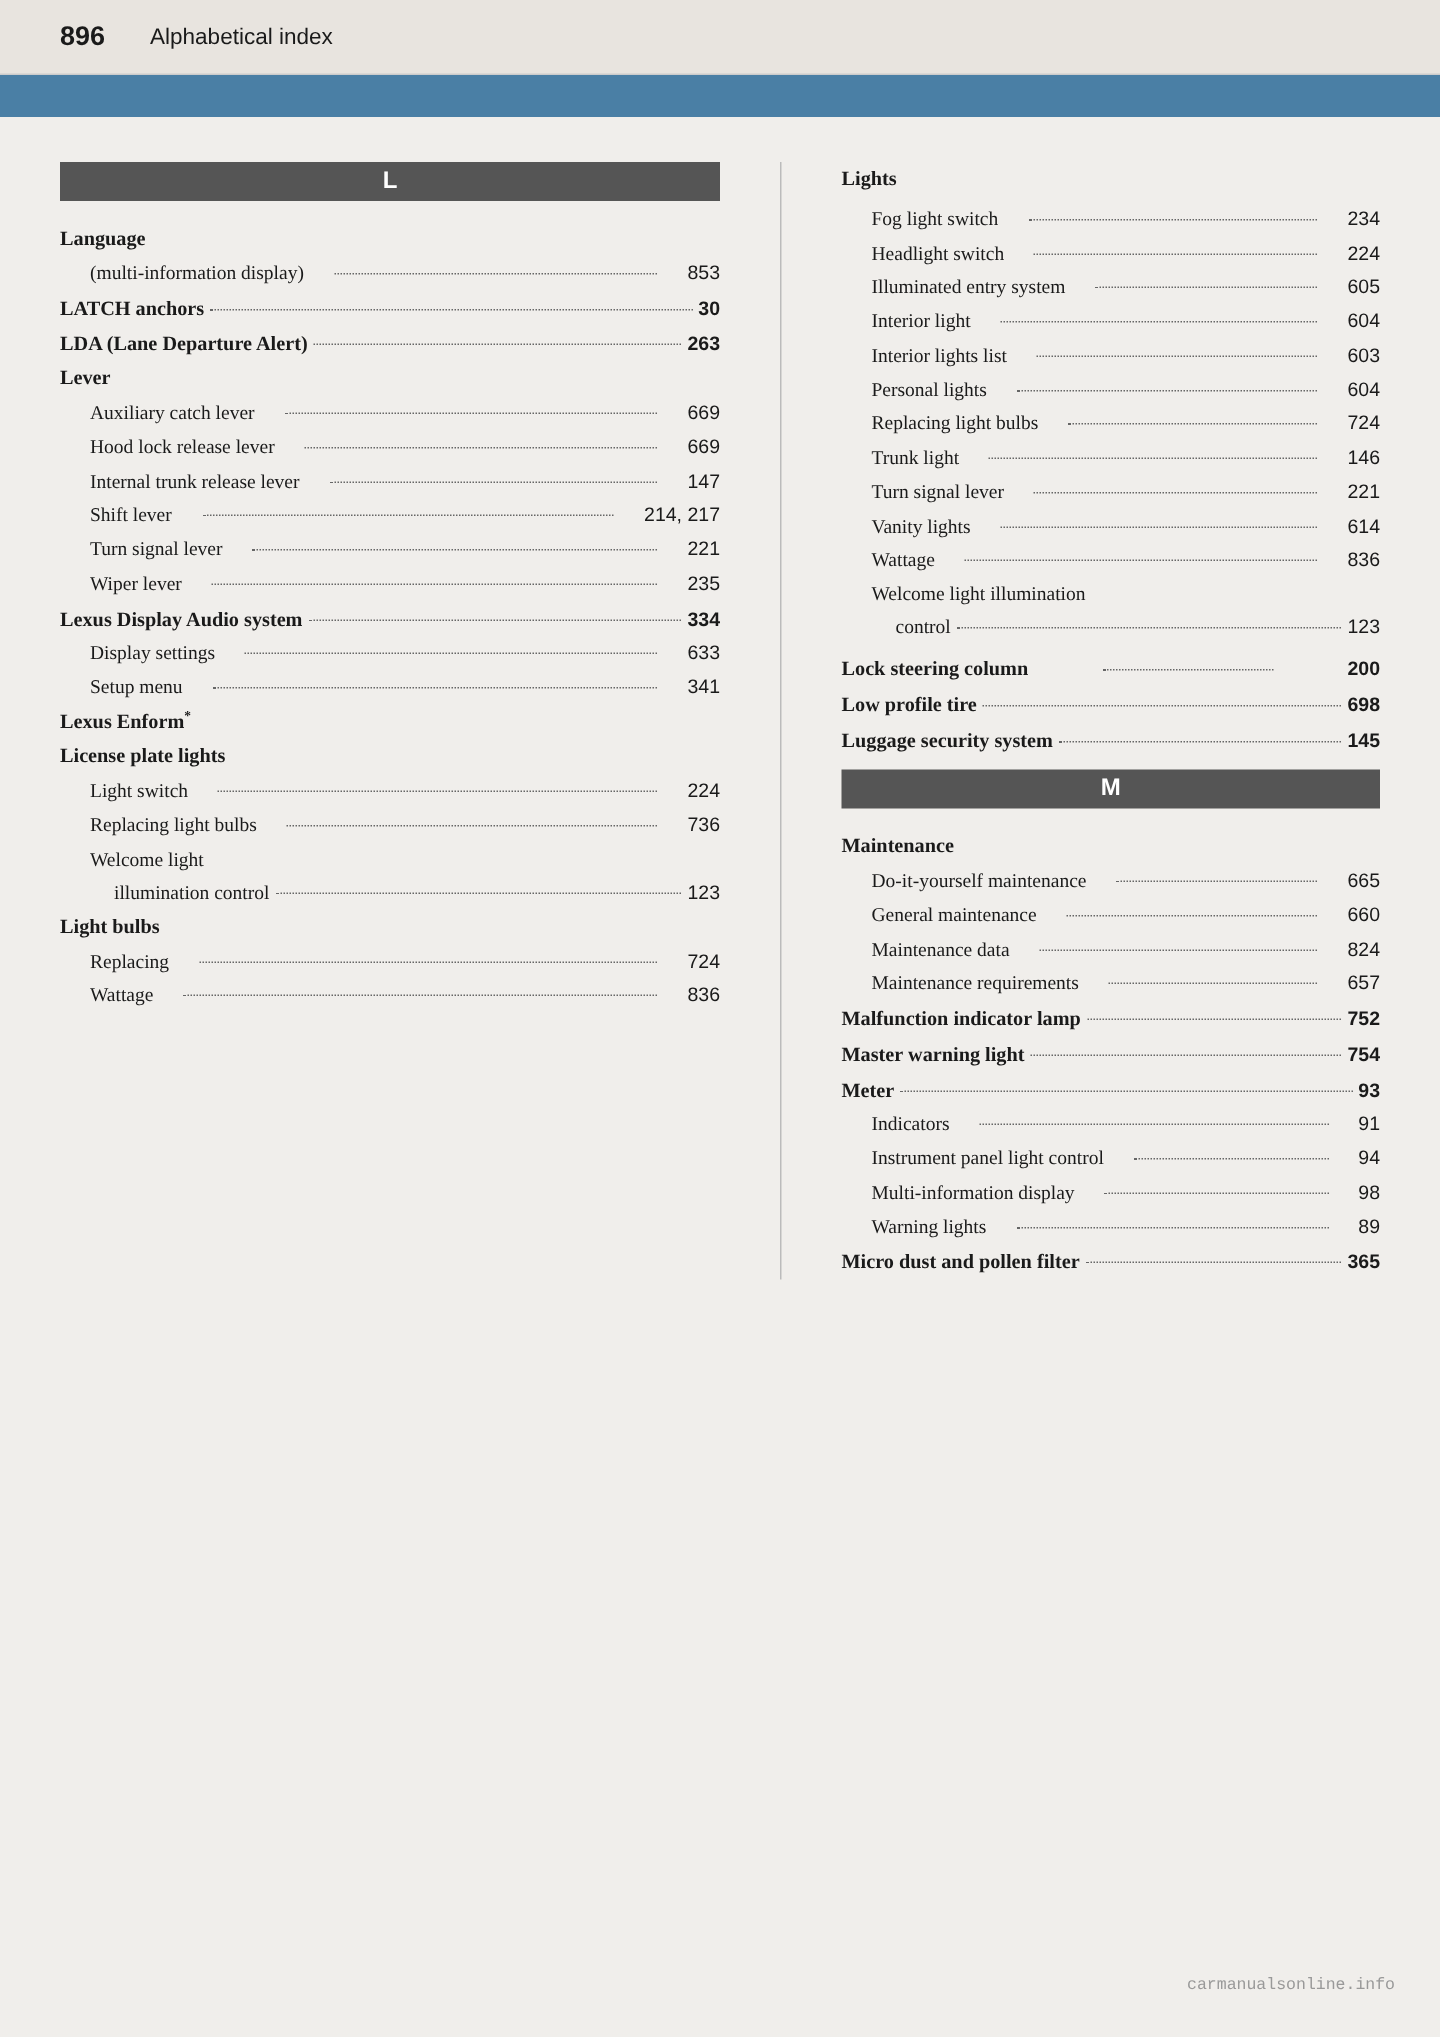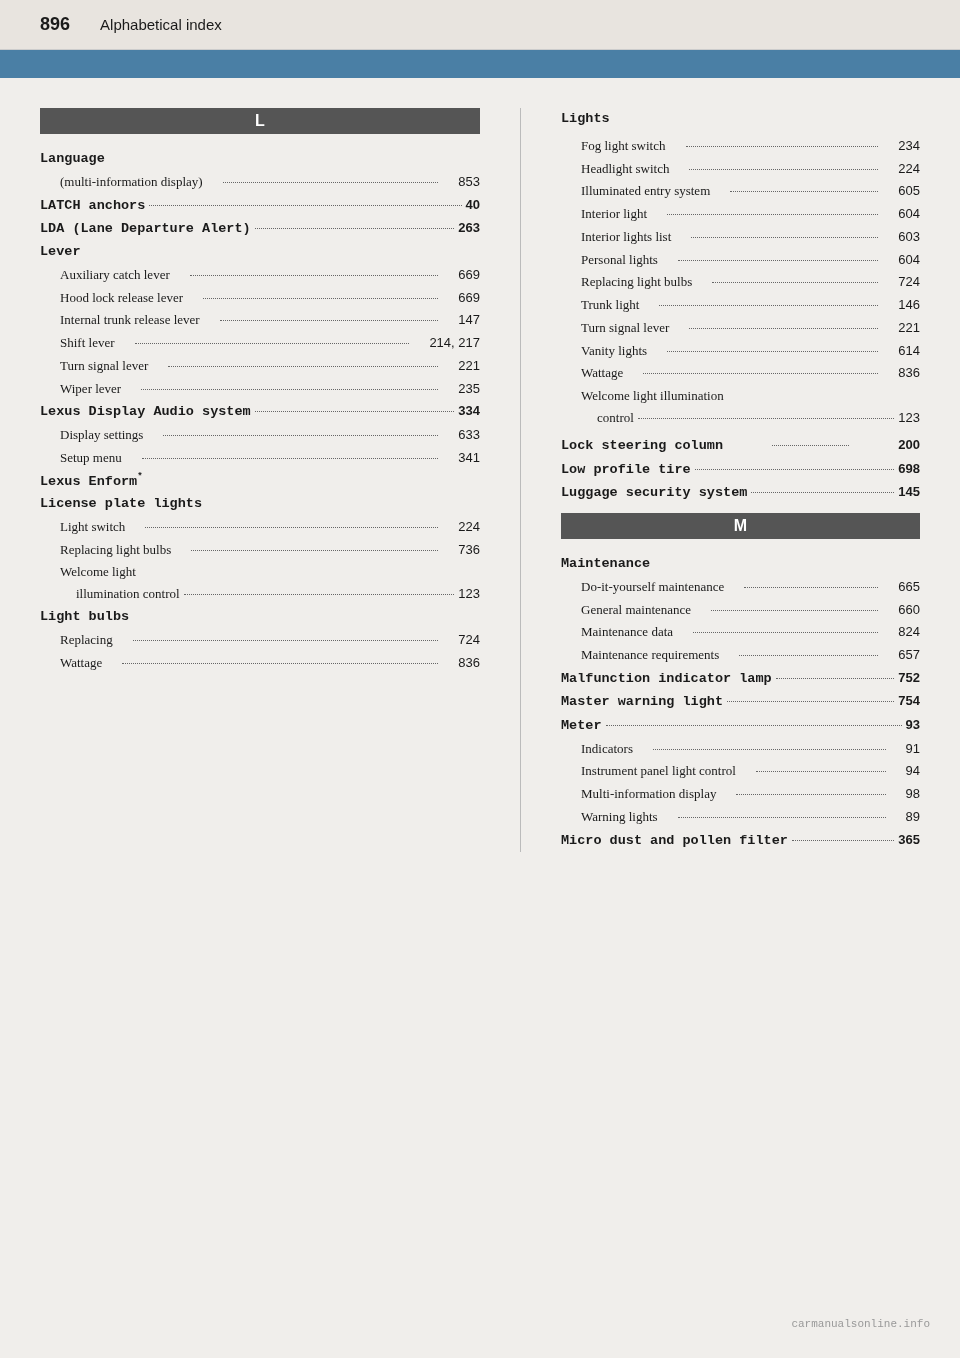--- a/index.html
+++ b/index.html
@@ -81,21 +81,21 @@
 
     
     .index-entry {
       font-size: 13.5px;
       color: #1a1a1a;
       line-height: 1.7;
     }
 
     .entry-bold {
       font-weight: bold;
-      font-family: Liberation Mono, monospace;
+      font-family: Liberation Serif, serif;
       font-size: 13.5px;
     }
 
     .entry-indent {
       padding-left: 20px;
       font-family: 'Times New Roman', Times, serif;
       font-size: 13px;
       gap: 16px;
     }
 
@@ -187,21 +187,21 @@
       <div class="index-entry entry-bold">Language</div>
       <div class="index-entry entry-indent entry-row">
         <span class="entry-label">(multi-information display)</span>
         <span class="entry-dots"></span>
         <span class="entry-num">853</span>
       </div>
 
       <div class="index-entry entry-row">
         <span class="entry-label entry-bold">LATCH anchors</span>
         <span class="entry-dots"></span>
-        <span class="entry-num entry-bold">40</span>
+        <span class="entry-num entry-bold">30</span>
       </div>
 
       <div class="index-entry entry-row">
         <span class="entry-label entry-bold">LDA (Lane Departure Alert)</span>
         <span class="entry-dots"></span>
         <span class="entry-num entry-bold">263</span>
       </div>
 
       <div class="index-entry entry-bold">Lever</div>
       <div class="index-entry entry-indent entry-row">

